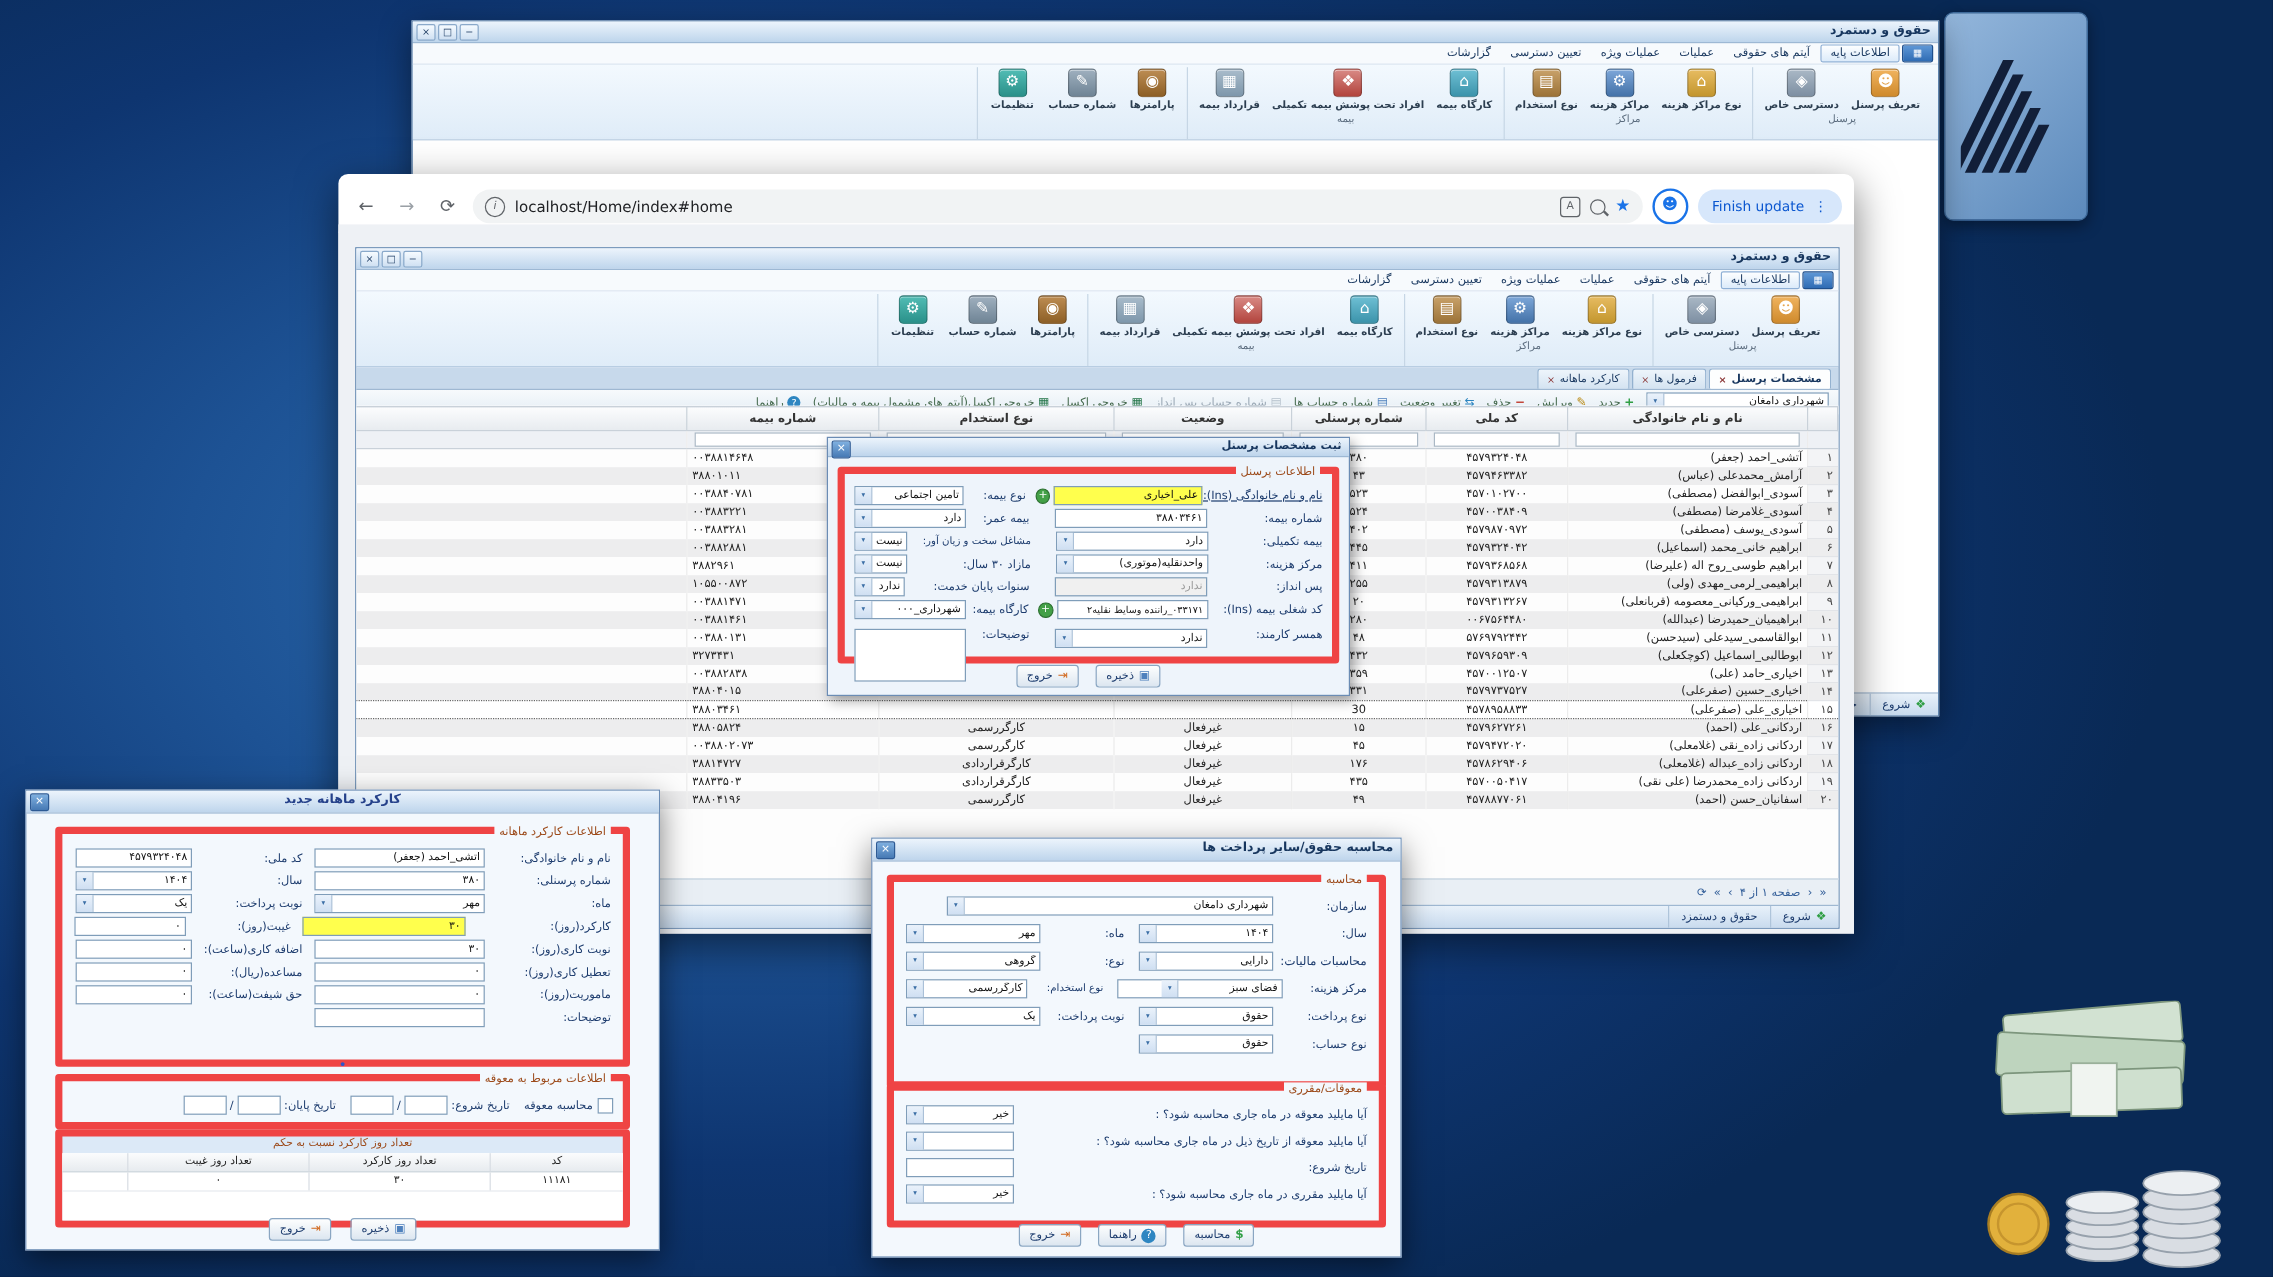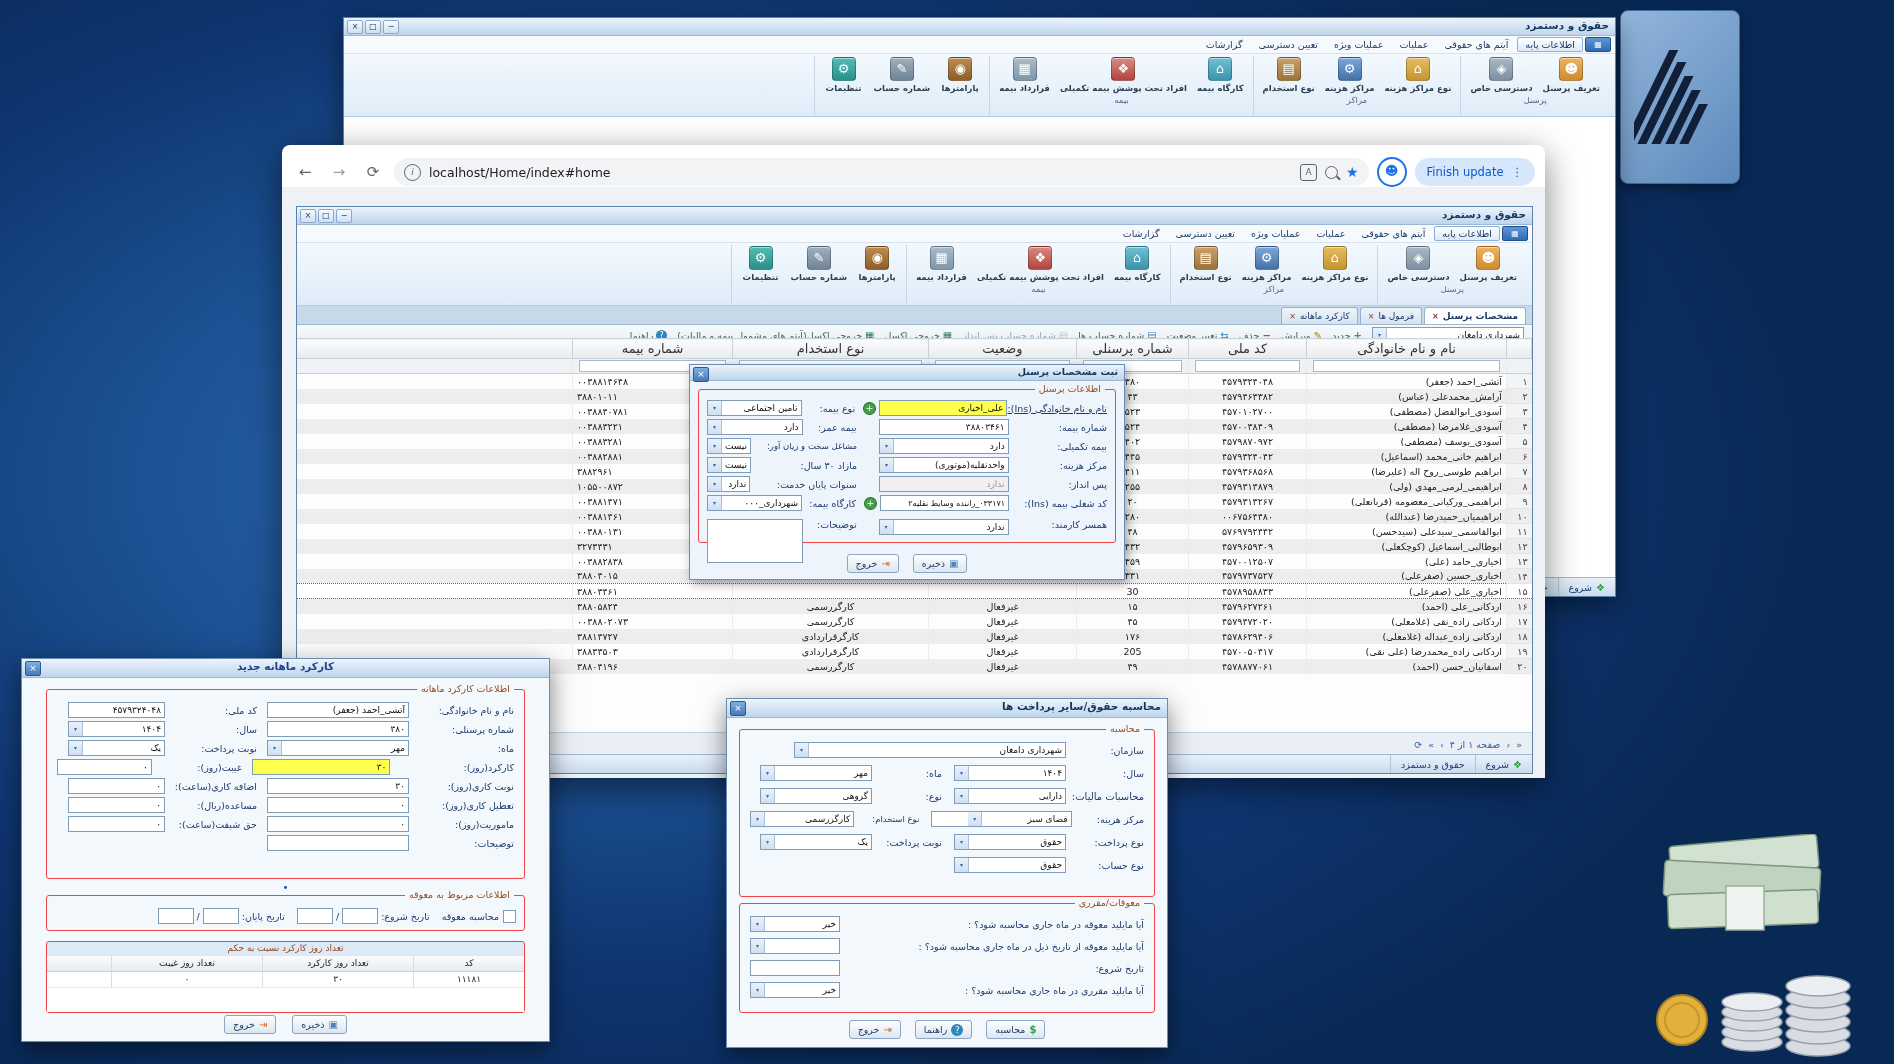--- a/index.html
+++ b/index.html
@@ -80,36 +80,36 @@
   .gtb>div:nth-child(4) .ti{color:#c0392b;font-weight:bold;}
   .gtb>div:nth-child(5) .ti{color:#2e86c1;}
   .gtb>div:nth-child(8) .ti,.gtb>div:nth-child(9) .ti{color:#217346;}
   .gtb>div:nth-child(10) .ti{color:#fff;background:#2e86c1;border-radius:50%;width:11px;height:11px;line-height:11px;text-align:center;font-size:8px;}
   .tbtn.dis{color:#9aa8b5;}
   .tbtn.dis .ti{color:#b7c2cc !important;}
   .gridwrap{position:absolute;top:131px;left:0;right:0;bottom:40px;background:#fdfdfd;overflow:hidden;}
   table.grid{border-collapse:collapse;table-layout:fixed;width:1235px;direction:rtl;font-size:9.5px;color:#222;}
   .grid col.c-num{width:25px}.grid col.c-name{width:200px}.grid col.c-nid{width:118px}.grid col.c-pno{width:112px}
   .grid col.c-status{width:148px}.grid col.c-emp{width:196px}.grid col.c-ins{width:160px}.grid col.c-fill{width:276px}
-  .grid th{height:17px;background:linear-gradient(#fbfcfd,#e7ebef);border:1px solid #c9d1d9;font-weight:normal;
-    font-size:13px;color:#333;}
+  .grid th{height:17px;background:linear-gradient(#fbfcfd,#e7ebef);border:1px solid #c9d1d9;font-weight:bold;
+    font-size:10px;color:#333;}
   .grid td{height:14px;padding:0 4px;border-left:1px solid #ececec;overflow:hidden;white-space:nowrap;}
   .grid tr.frow td{background:#eef1f5;border-bottom:1px solid #c9d1d9;}
   .grid tr.frow .fin{height:10px;background:#fff;border:1px solid #aab8c5;margin:1px 2px;}
   .grid tbody tr:nth-child(even) td{background:#ededee;}
   .grid tbody tr.sel td{background:#fff;border-top:1px dotted #666;border-bottom:1px dotted #666;}
   .grid td.tc{text-align:center;}
   .grid td.c-num{background:#f3f4f6;border-bottom:1px solid #e2e4e8;text-align:right;color:#444;}
   .grid td.c-ins{text-align:left;}
   .pager{position:absolute;left:0;right:0;bottom:18px;height:22px;background:#e9eff5;border-top:1px solid #c3d2e0;
     display:flex;direction:rtl;align-items:center;padding:0 10px;gap:6px;font-size:9.5px;color:#35609a;}
   
   .dlgX{position:absolute;left:3px;top:2px;width:14px;height:13px;background:linear-gradient(#7fb0e0,#4679b4);
     border:1px solid #2d5a94;border-radius:2px;color:#fff;font-size:9px;line-height:13px;text-align:center;}
-  .gbox{position:absolute;border:1px solid #ef4444;border-radius:3px;}
+  .gbox{position:absolute;border:6px solid #ef4444;border-radius:3px;}
   .gbox .legend{position:absolute;top:-7px;right:10px;background:inherit;padding:0 4px;font-size:9.5px;color:#9c4a1a;}
   .lab{font-size:9.5px;color:#1d3c6e;white-space:nowrap;}
   .fld{background:#fff;border:1px solid #7f9db9;height:14px;font-size:9px;color:#111;display:flex;direction:rtl;align-items:center;}
   .fld .v{flex:1;padding:0 3px;text-align:right;overflow:hidden;white-space:nowrap;}
   .fld .arw{width:13px;height:100%;background:linear-gradient(#eaf2fb,#cfdff2);border-right:1px solid #aac0d8;
     color:#3a6ea5;font-size:6px;text-align:center;line-height:14px;}
   .fld.yellow{background:#ffff4d;}
   .fld.disab{background:#f0f0f0;color:#999;}
   .fld.disab .v{color:#999;}
   .plusb{width:11px;height:11px;border-radius:50%;background:#43a047;border:1px solid #2d7031;color:#fff;
@@ -672,21 +672,21 @@
                 <td class="tc">۱۷۶</td>
                 <td class="tc">غیرفعال</td>
                 <td class="tc">کارگرقراردادی</td>
                 <td class="c-ins">۳۸۸۱۴۷۲۷</td>
                 <td></td>
               </tr>
                 <tr>
                 <td class="c-num">۱۹</td>
                 <td>اردکانی زاده_محمدرضا (علی نقی)</td>
                 <td class="tc">۴۵۷۰۰۵۰۴۱۷</td>
-                <td class="tc">205</td>
+                <td class="tc">۴۳۵</td>
                 <td class="tc">غیرفعال</td>
                 <td class="tc">کارگرقراردادی</td>
                 <td class="c-ins">۳۸۸۳۳۵۰۳</td>
                 <td></td>
               </tr>
                 <tr>
                 <td class="c-num">۲۰</td>
                 <td>اسفانیان_حسن (احمد)</td>
                 <td class="tc">۴۵۷۸۸۷۷۰۶۱</td>
                 <td class="tc">۴۹</td>

